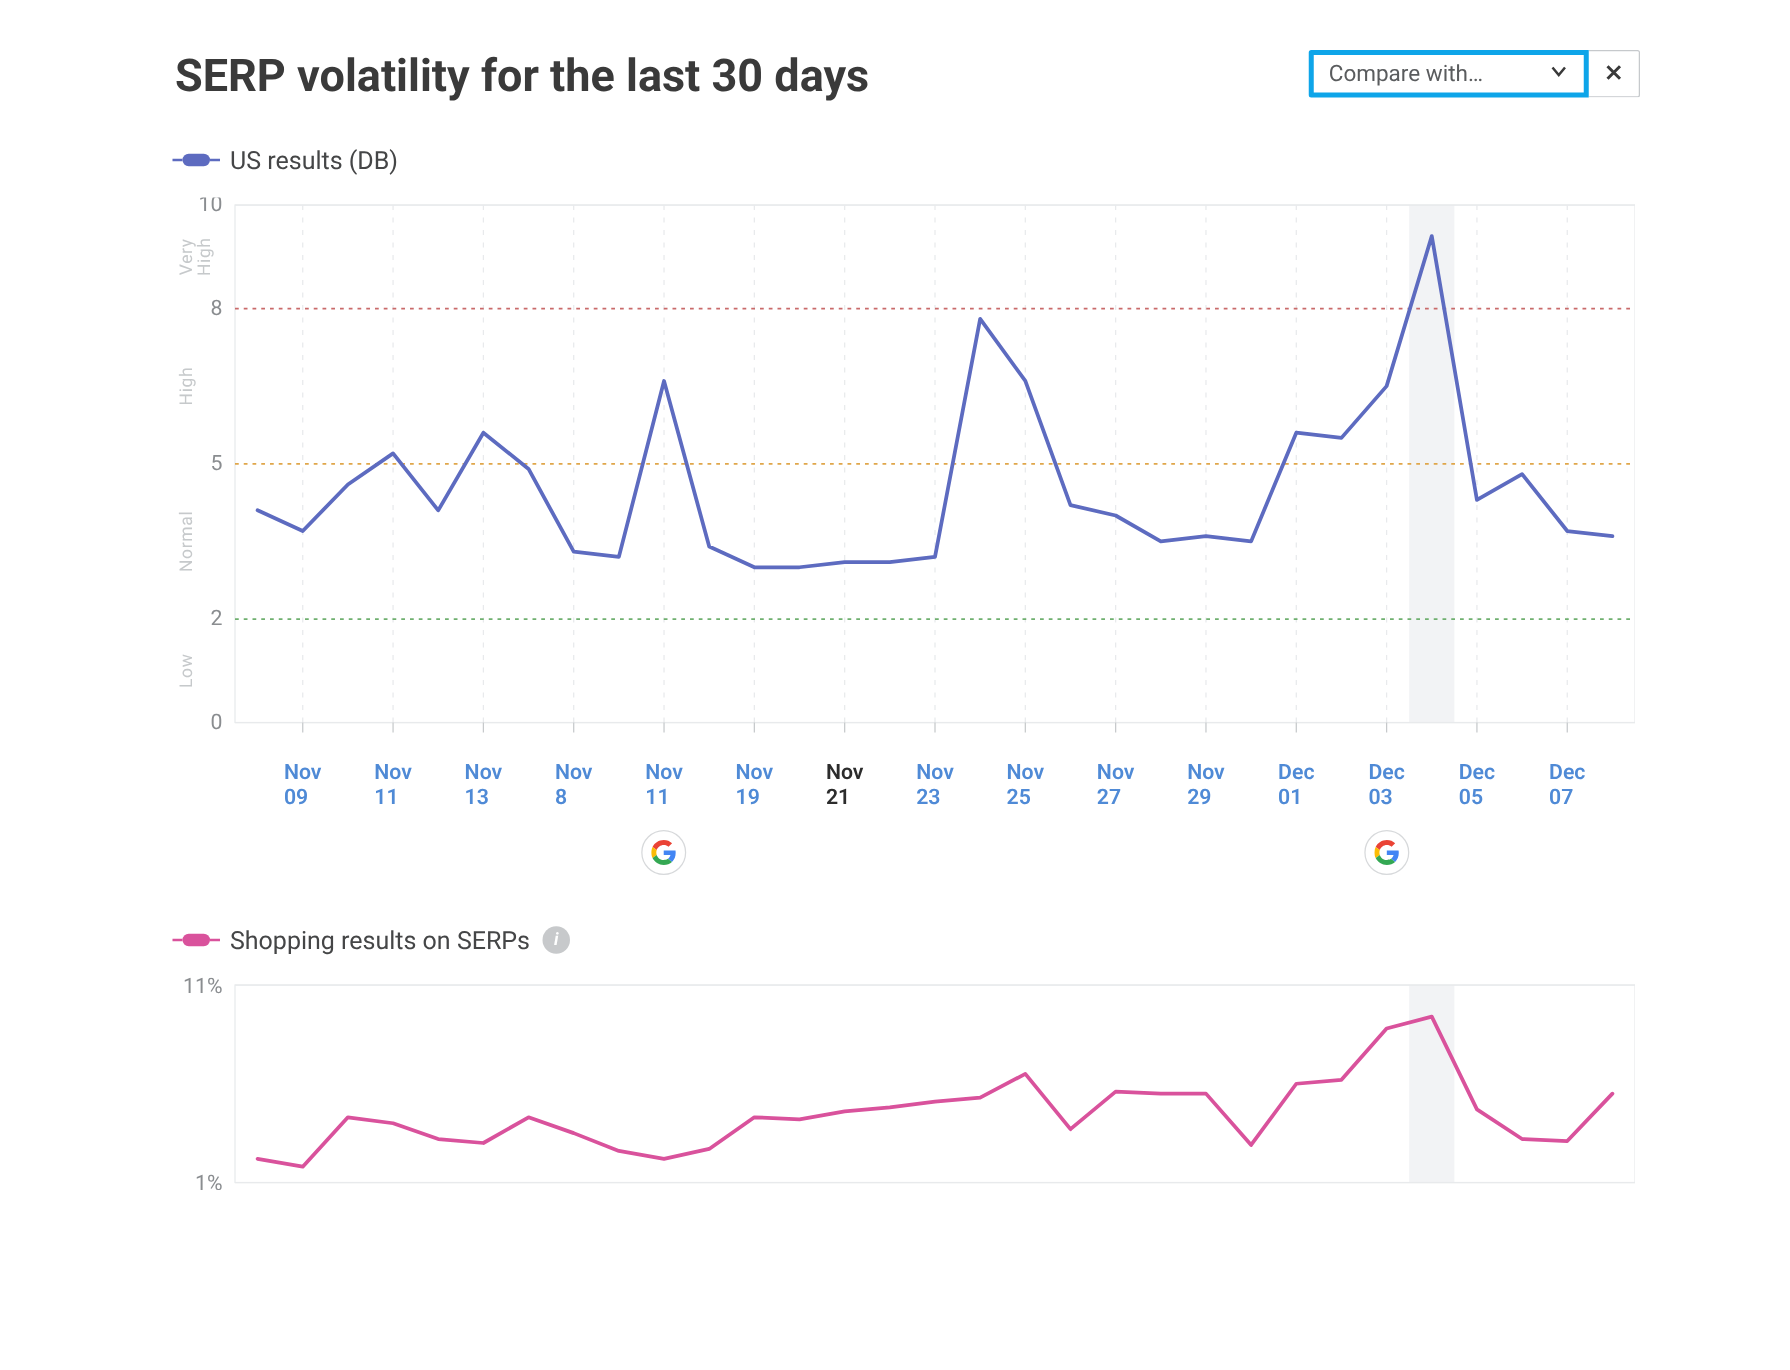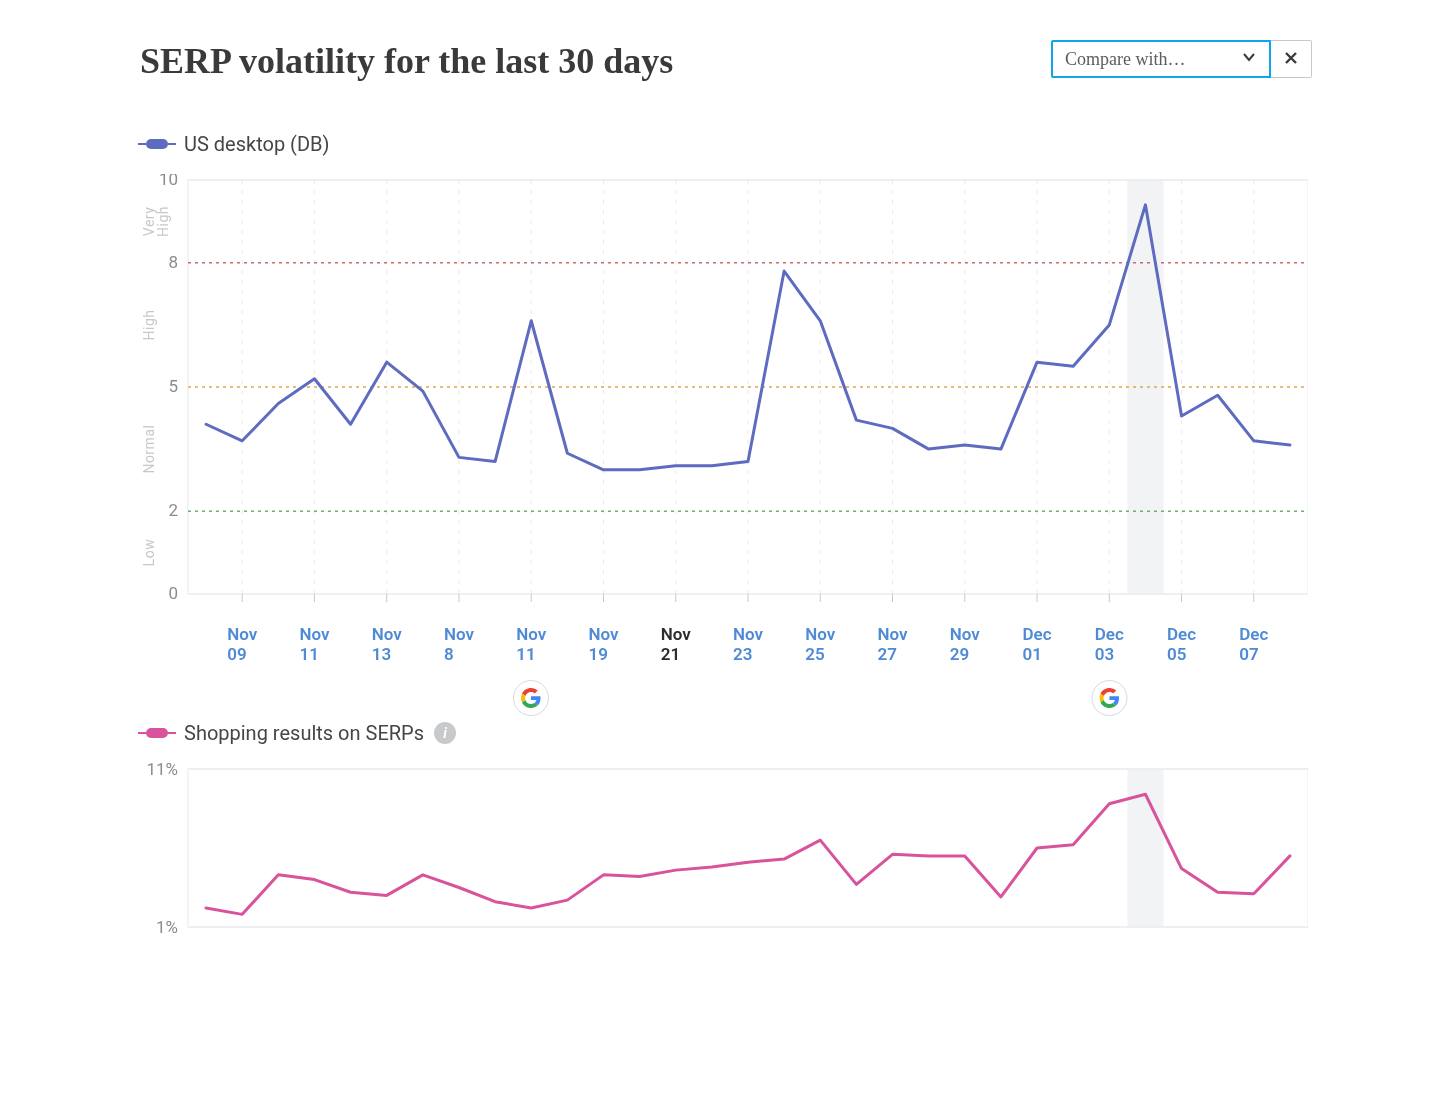--- a/index.html
+++ b/index.html
@@ -1,20 +1,20 @@
 <!DOCTYPE html>
 <html><head>
 <meta charset="utf-8">
 <style>
   html,body{margin:0;padding:0;background:#fff;font-family:"Segoe UI",Roboto,Helvetica,Arial,sans-serif;color:#333;}
   .wrap{width:1232px;margin:0 auto;padding:40px 20px 20px 40px;box-sizing:border-box;}
-  .header{display:flex;justify-content:space-between;align-items:flex-start;margin-bottom:50px;font-family:Liberation Serif, serif;}
+  .header{display:flex;justify-content:space-between;align-items:flex-start;margin-bottom:34px;}
   .title{font-size:36px;font-weight:700;color:#3a3a3a;margin:0;}
   .compare-group{display:flex;height:38px;}
-  .compare-select{display:flex;align-items:center;border:2px solid #0ea5e9;padding:0 12px;font-size:18px;color:#5a5c5e;min-width:192px;cursor:pointer;border-radius:2px 0 0 2px;}
+  .compare-select{display:flex;align-items:center;border:4px solid #0ea5e9;padding:0 12px;font-size:18px;color:#5a5c5e;min-width:192px;cursor:pointer;border-radius:2px 0 0 2px;}
   .compare-select .spacer{flex:1;}
   .close-btn{display:flex;align-items:center;justify-content:center;width:40px;border:1px solid #c6c9cc;border-left:none;font-size:20px;color:#5a5c5e;cursor:pointer;border-radius:0 2px 2px 0;}
   .legend-row{display:flex;align-items:center;margin:0 0 18px 6px;}
   .legend-badge{width:22px;height:10px;border-radius:5px;position:relative;margin-right:16px;}
   .legend-badge::before,.legend-badge::after{content:"";position:absolute;top:50%;width:8px;height:2px;transform:translateY(-50%);}
   .legend-badge::before{left:-8px;}
   .legend-badge::after{right:-8px;}
   .legend-blue{background:#5d6bc0;}
   .legend-blue::before,.legend-blue::after{background:#5d6bc0;}
   .legend-pink{background:#d9529c;}
@@ -24,21 +24,21 @@
   .chart-block{position:relative;}
   .chart-svg{display:block;}
   .x-ticks{position:relative;margin-left:48px;height:72px;}
   .x-tick{position:absolute;top:0;transform:translateX(-50%);font-size:17px;line-height:20px;font-weight:600;cursor:pointer;}
   .x-tick .line1{display:block;}
   .x-tick .line2{display:block;}
   .tick-blue{color:#4f8ad6;}
   .tick-black{color:#2c2c2c;}
   .g-icon{position:absolute;bottom:-52px;left:50%;transform:translateX(-50%);width:34px;height:34px;border-radius:50%;background:#fff;border:1px solid #d7d9db;display:flex;align-items:center;justify-content:center;}
   .g-svg{width:20px;height:20px;}
-  .section2{margin-top:25px;}
+  .section2{margin-top:60px;}
   .mini-chart-svg{display:block;}
   .axis-lbl{fill:#8a8d90;font-size:17px;}
   .band-lbl{fill:#c6c9cb;font-size:14px;letter-spacing:0.5px;}
   .gridline{stroke:#e8eaec;stroke-width:1;}
   .dashline{stroke-dasharray:3 4;stroke-width:1.4;}
   .series-blue{stroke:#5d6bc0;stroke-width:3;fill:none;stroke-linejoin:round;stroke-linecap:round;}
   .series-pink{stroke:#d9529c;stroke-width:3;fill:none;stroke-linejoin:round;stroke-linecap:round;}
   .highlight-band{fill:#e8eaec;opacity:0.55;}
 </style>
 </head>
@@ -62,21 +62,21 @@
           <svg width="16" height="16" viewBox="0 0 16 16">
               <path d="M3 3l10 10M13 3L3 13" stroke="#3a3a3a" stroke-width="2.4" fill="none"></path>
             </svg>
         </span>
       </div>
     </div>
   </div>
 
   <div class="legend-row">
     <span class="legend-badge legend-blue"></span>
-    <span class="legend-label">US desktop (DB)</span>
+    <span class="legend-label">US results (DB)</span>
   </div>
 
   <div class="chart-block">
     <svg id="main-chart-svg" class="chart-svg" width="1168" height="450" viewBox="0 0 1168 450">
         <rect x="48" y="6" width="1120" height="414" fill="none" stroke="#e8eaec" stroke-width="1"></rect>
         <rect x="987.3548387096776" y="6" width="36.12903225806452" height="414" class="highlight-band"></rect>
         <line x1="102.19354838709677" y1="6" x2="102.19354838709677" y2="420" class="gridline" stroke-dasharray="4 6" stroke="#eceef0"></line>
         <line x1="174.4516129032258" y1="6" x2="174.4516129032258" y2="420" class="gridline" stroke-dasharray="4 6" stroke="#eceef0"></line>
         <line x1="246.70967741935485" y1="6" x2="246.70967741935485" y2="420" class="gridline" stroke-dasharray="4 6" stroke="#eceef0"></line>
         <line x1="318.96774193548384" y1="6" x2="318.96774193548384" y2="420" class="gridline" stroke-dasharray="4 6" stroke="#eceef0"></line>

